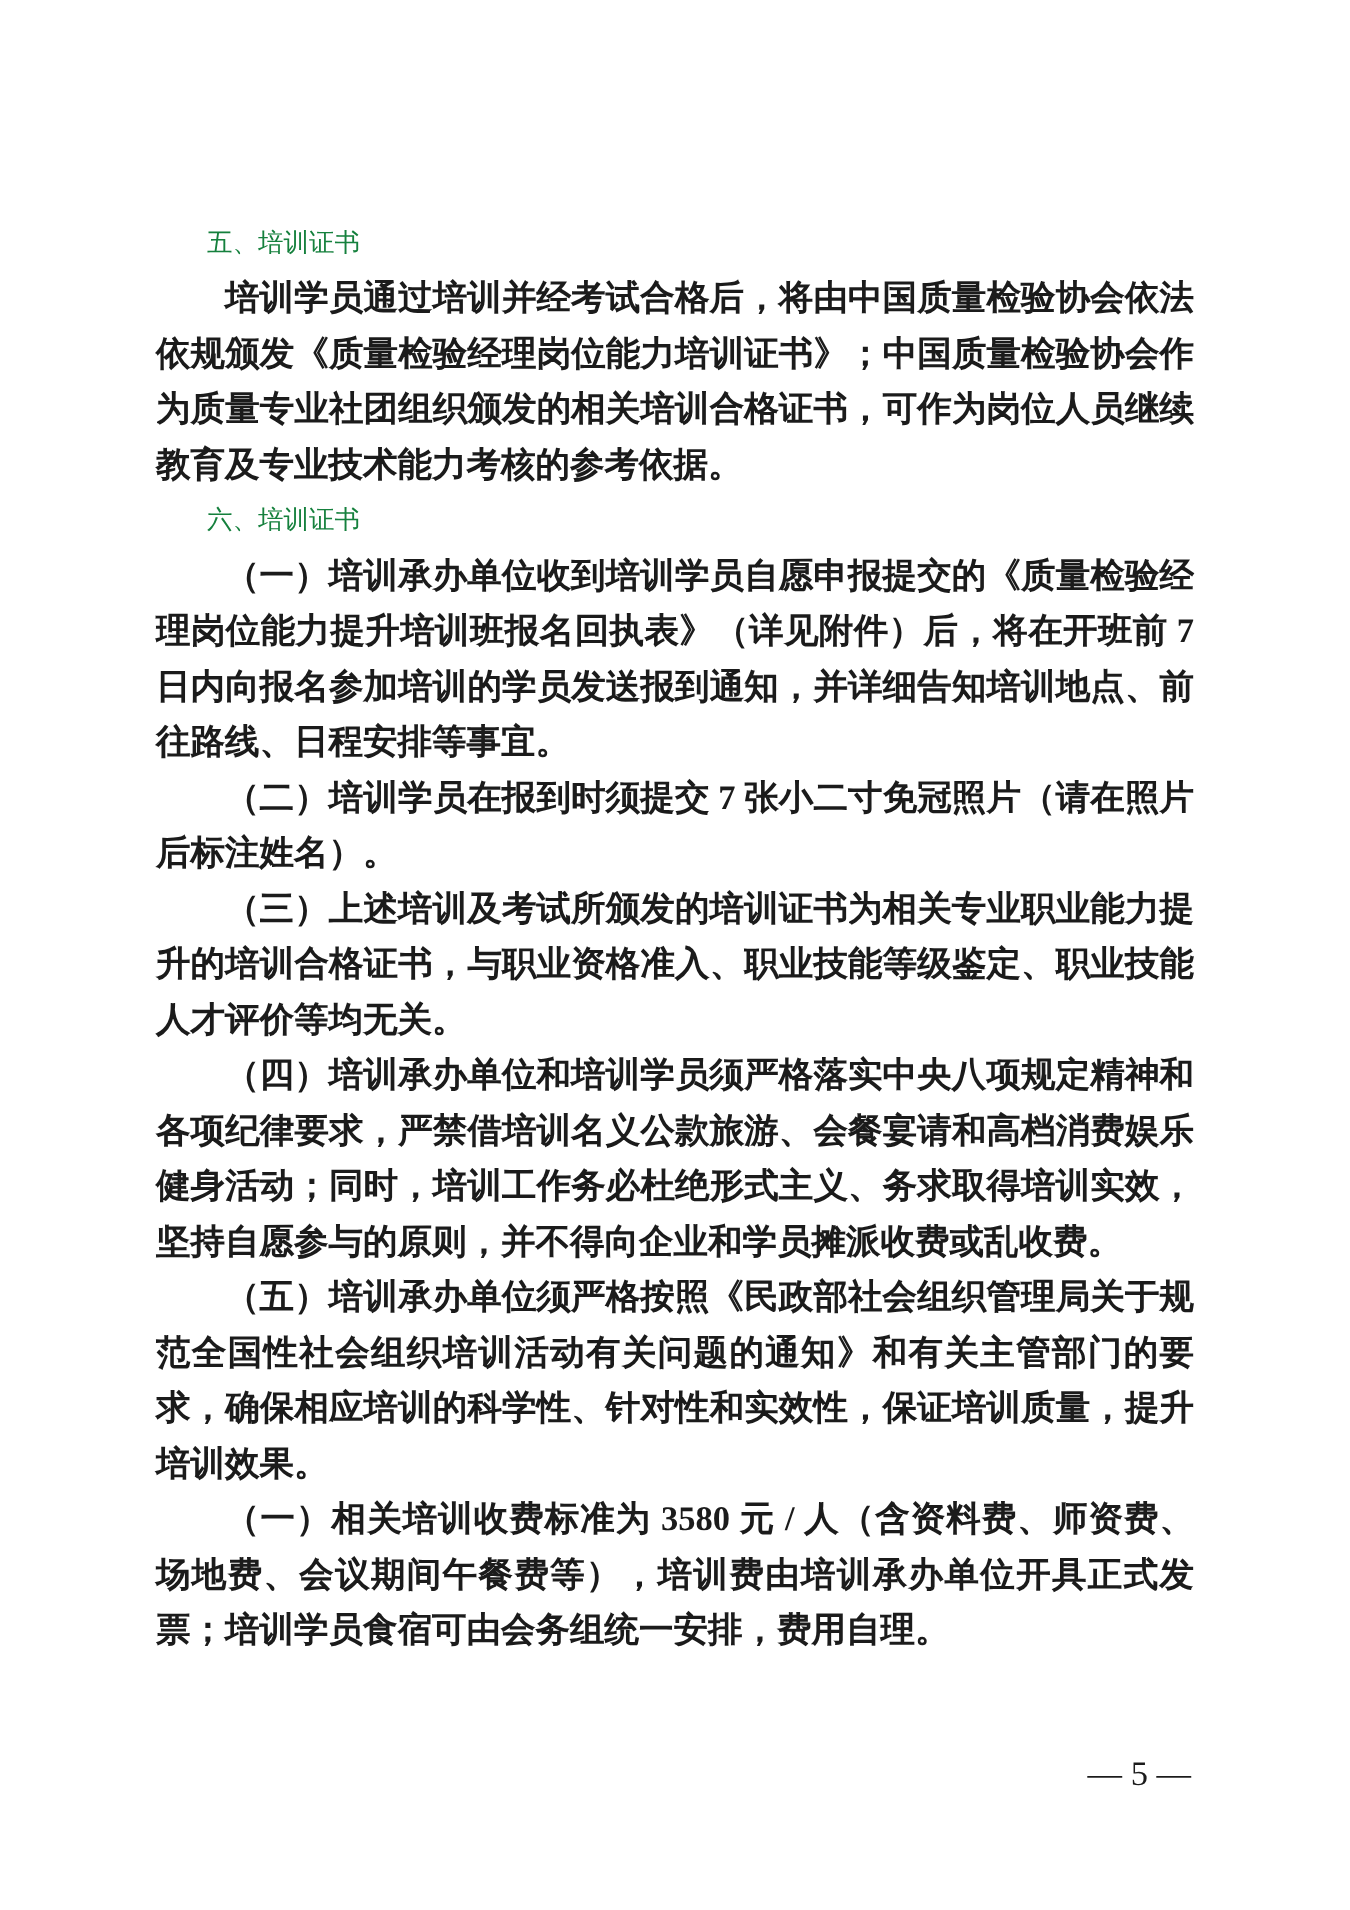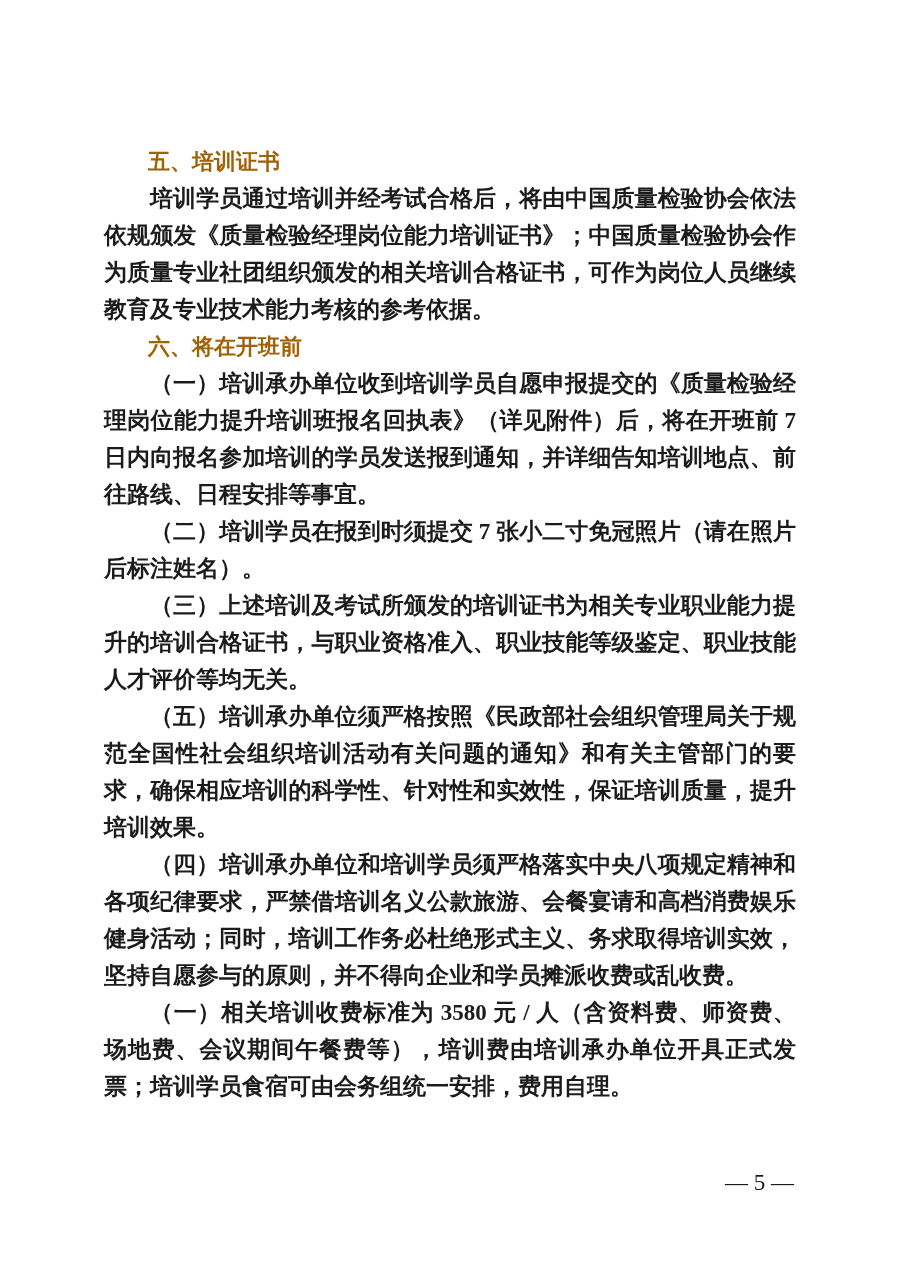--- a/index.html
+++ b/index.html
@@ -26,45 +26,45 @@
     text-align: justify;
   }
   .para {
     margin: 0;
     text-indent: 2em;
     font-weight: bold;
   }
   .heading {
     margin: 0;
     text-indent: 2em;
-    font-weight: bold;
+    font-weight: normal;
     font-family: "Liberation Sans", "DejaVu Sans", sans-serif;
-    font-size: 22px;
+    font-size: 17px;
     line-height: 37px;
-    color: #a16207;
+    color: #15803d;
   }
   .page-number {
     position: absolute;
     right: 106px;
     top: 1170px;
     font-family: "Liberation Serif", "DejaVu Serif", serif;
     font-size: 23px;
     color: #1b1b1b;
     white-space: pre;
   }
 </style>
 </head>
 <body>
 
 <div class="page">
   <main class="content">
     <h2 class="heading">五、培训证书</h2>
     <p class="para">培训学员通过培训并经考试合格后，将由中国质量检验协会依法依规颁发《质量检验经理岗位能力培训证书》；中国质量检验协会作为质量专业社团组织颁发的相关培训合格证书，可作为岗位人员继续教育及专业技术能力考核的参考依据。</p>
-    <h2 class="heading">六、将在开班前</h2>
+    <h2 class="heading">六、培训证书</h2>
     <p class="para">（一）培训承办单位收到培训学员自愿申报提交的《质量检验经理岗位能力提升培训班报名回执表》（详见附件）后，将在开班前 7 日内向报名参加培训的学员发送报到通知，并详细告知培训地点、前往路线、日程安排等事宜。</p>
     <p class="para">（二）培训学员在报到时须提交 7 张小二寸免冠照片（请在照片后标注姓名）。</p>
     <p class="para">（三）上述培训及考试所颁发的培训证书为相关专业职业能力提升的培训合格证书，与职业资格准入、职业技能等级鉴定、职业技能人才评价等均无关。</p>
+    <p class="para">（四）培训承办单位和培训学员须严格落实中央八项规定精神和各项纪律要求，严禁借培训名义公款旅游、会餐宴请和高档消费娱乐健身活动；同时，培训工作务必杜绝形式主义、务求取得培训实效，坚持自愿参与的原则，并不得向企业和学员摊派收费或乱收费。</p>
     <p class="para">（五）培训承办单位须严格按照《民政部社会组织管理局关于规范全国性社会组织培训活动有关问题的通知》和有关主管部门的要求，确保相应培训的科学性、针对性和实效性，保证培训质量，提升培训效果。</p>
-    <p class="para">（四）培训承办单位和培训学员须严格落实中央八项规定精神和各项纪律要求，严禁借培训名义公款旅游、会餐宴请和高档消费娱乐健身活动；同时，培训工作务必杜绝形式主义、务求取得培训实效，坚持自愿参与的原则，并不得向企业和学员摊派收费或乱收费。</p>
     <p class="para">（一）相关培训收费标准为 3580 元 / 人（含资料费、师资费、场地费、会议期间午餐费等），培训费由培训承办单位开具正式发票；培训学员食宿可由会务组统一安排，费用自理。</p>
   </main>
   <div class="page-number">— 5 —</div>
 </div>
 
 </body></html>

